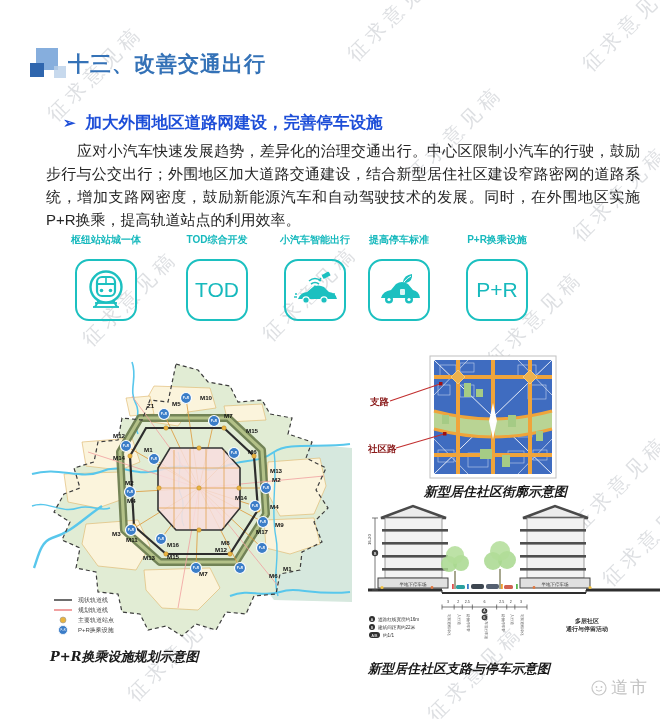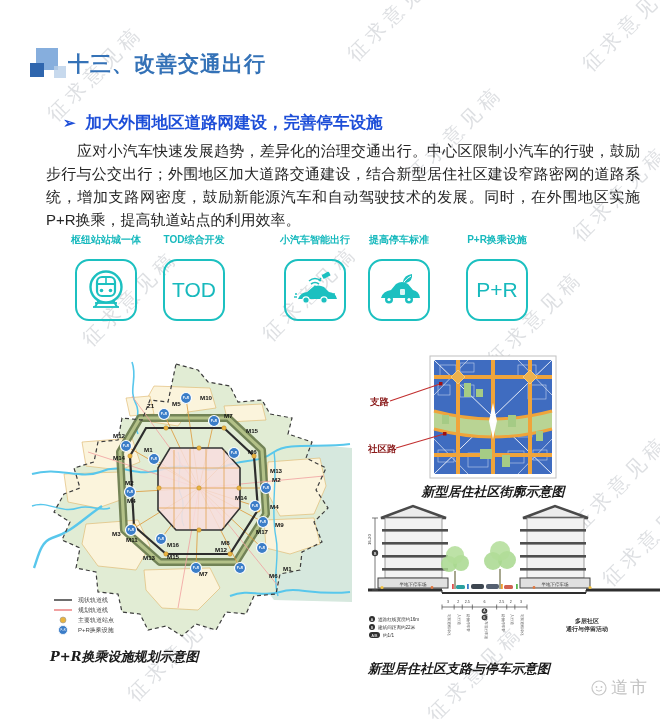--- a/index.html
+++ b/index.html
@@ -25,21 +25,21 @@
   .fbox{width:58px;height:58px;border:2.2px solid #1cc0c0;border-radius:14px;margin:12px auto 0;
         display:flex;align-items:center;justify-content:center;}
   .ftext{font-size:21px;font-weight:normal;color:#17b9bd;letter-spacing:0;}
   
   .map-wrap{position:absolute;left:28px;top:356px;width:324px;height:292px;}
   .cap{position:absolute;font-family:"DejaVu Serif",serif;font-style:italic;font-weight:bold;
        font-size:13px;color:#1a1a1a;white-space:nowrap;}
   .cap-map{left:50px;top:648px;}
   .right-col{position:absolute;left:368px;top:355px;width:292px;height:312px;}
   .street-svg{position:absolute;left:0;top:0;}
-  .cap-street{position:absolute;left:40px;top:128px;width:170px;text-align:center;}
+  .cap-street{position:absolute;left:56px;top:128px;width:170px;text-align:left;}
   .section-svg{position:absolute;left:0;top:146px;}
   .cap-section{position:absolute;left:0px;top:305px;width:190px;}
   .logo{position:absolute;left:590px;top:676px;display:flex;align-items:center;color:#c2c2c2;}
   .logo .ltext{font-size:17px;letter-spacing:2px;margin-left:3px;}
   svg text{font-family:"Liberation Sans",sans-serif;}
 </style>
 </head>
 <body>
 
 <div class="page">
@@ -79,21 +79,21 @@
         <line x1="23" y1="10" x2="23" y2="17" stroke="#1cc0c0" stroke-width="1.6"></line>
         <circle cx="18.5" cy="23.5" r="1.8" fill="#1cc0c0"></circle>
         <circle cx="27.5" cy="23.5" r="1.8" fill="#1cc0c0"></circle>
         <line x1="16" y1="33" x2="12" y2="40" stroke="#1cc0c0" stroke-width="2"></line>
         <line x1="30" y1="33" x2="34" y2="40" stroke="#1cc0c0" stroke-width="2"></line>
         <line x1="12" y1="36" x2="34" y2="36" stroke="#1cc0c0" stroke-width="1.8"></line>
         <line x1="10" y1="40" x2="36" y2="40" stroke="#1cc0c0" stroke-width="1.8"></line>
       </svg>
     </div>
   </div>
-  <div class="feature" style="left:139px">
+  <div class="feature" style="left:162px">
     <div class="flabel">TOD综合开发</div>
     <div class="fbox">
       <span class="ftext">TOD</span>
     </div>
   </div>
   <div class="feature" style="left:260px">
     <div class="flabel">小汽车智能出行</div>
     <div class="fbox">
       <svg width="46" height="46" viewBox="0 0 46 46">
         <path d="M6 32 q2 -6 9 -7 l6 -5 q5 -3 11 0 l5 5 q7 1 8 7 z" fill="#1cc0c0"></path>

